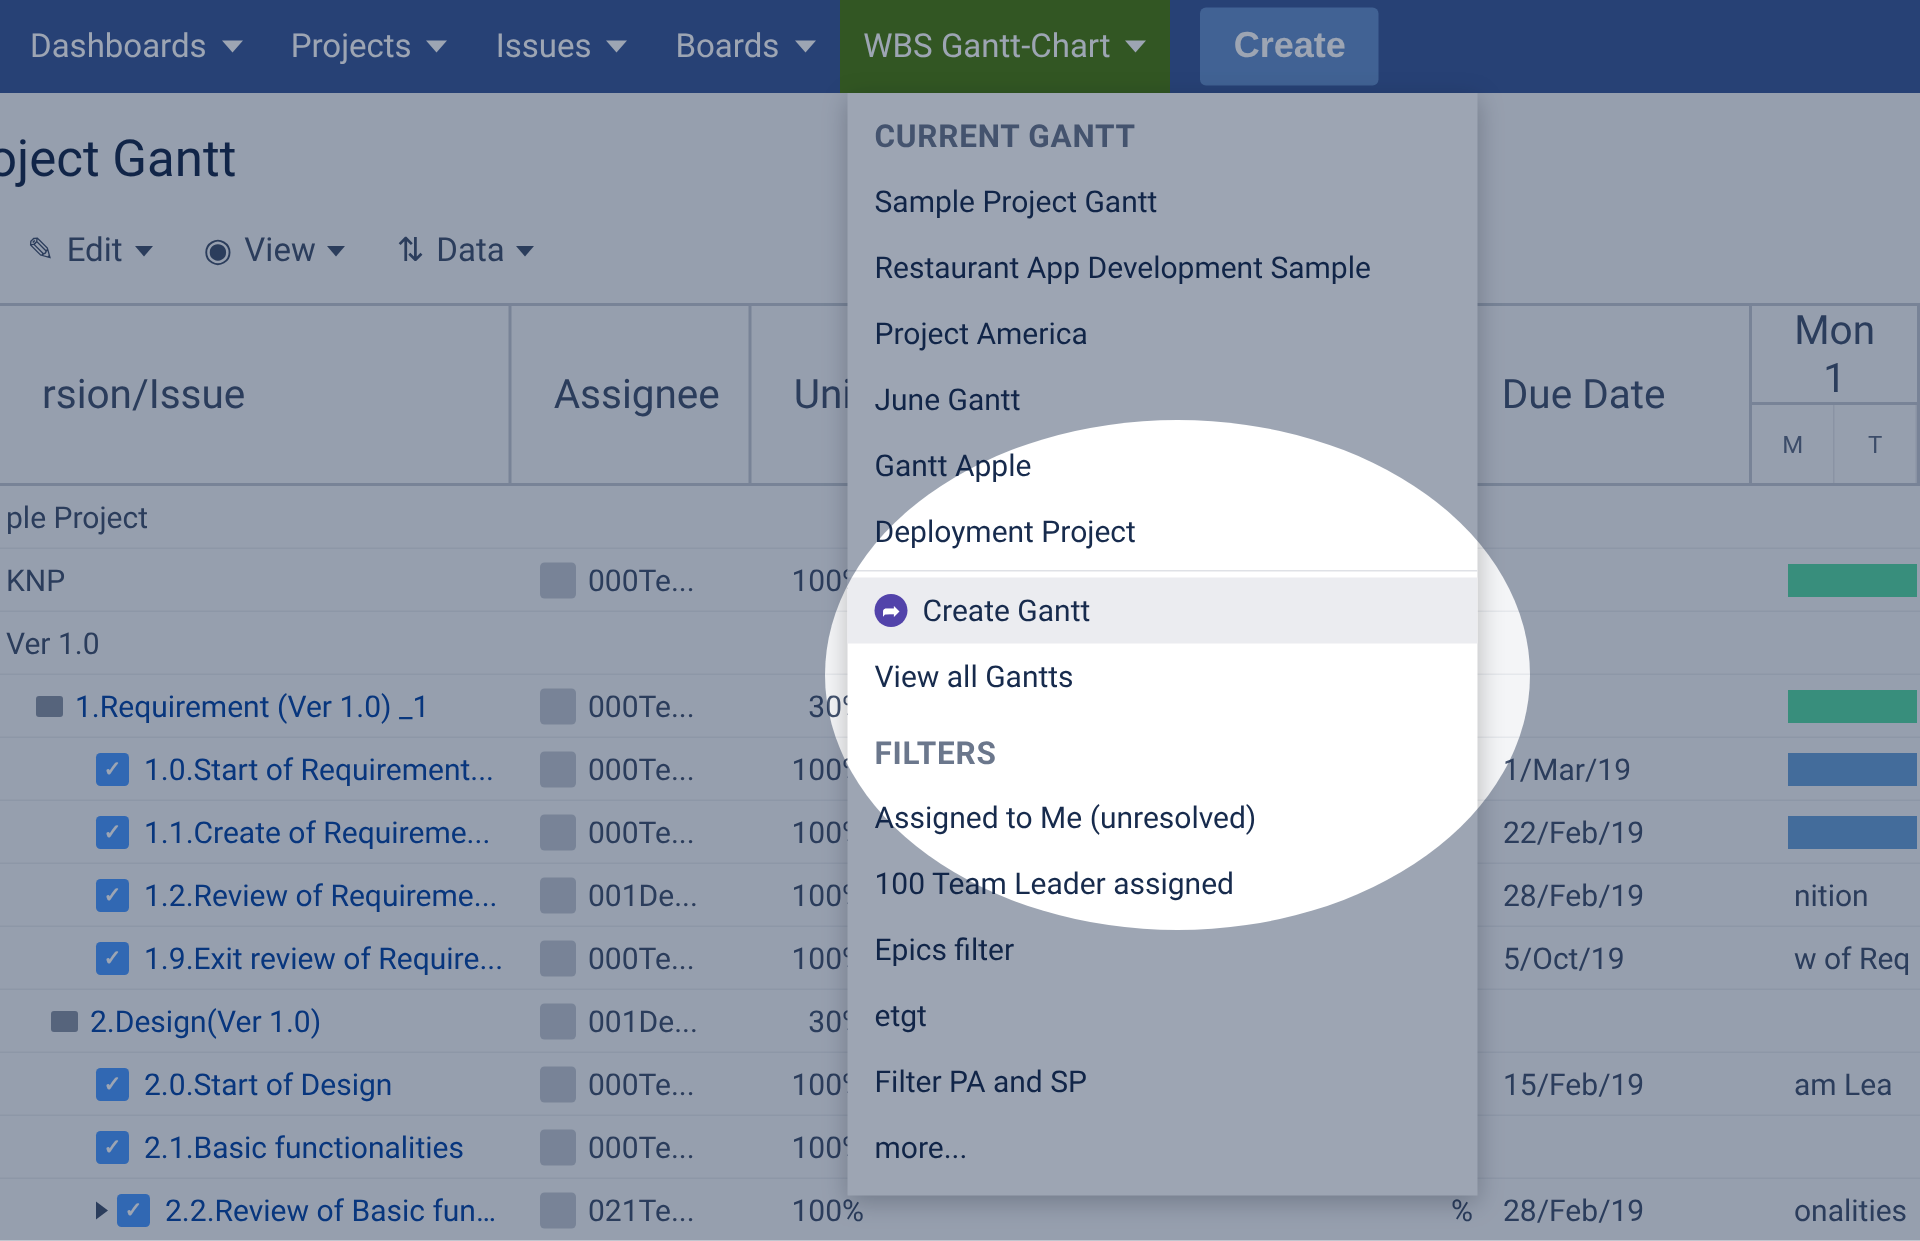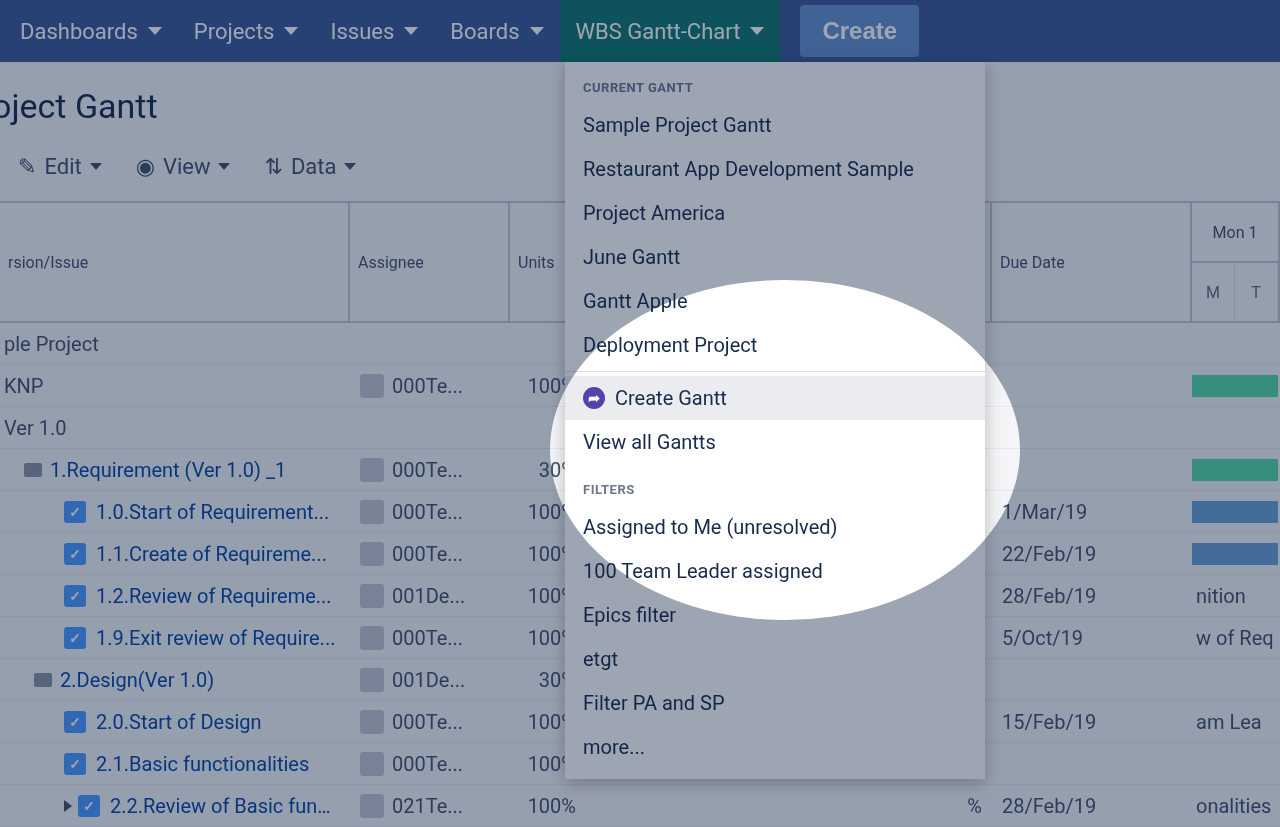--- a/index.html
+++ b/index.html
@@ -23,21 +23,21 @@
   color: #fff;
   padding: 0 16px;
   height: 62px;
   display: flex;
   align-items: center;
   font-size: 22px;
   cursor: pointer;
   gap: 10px;
 }
 .nav-item.active {
-  background: #0f766e;
+  background: #4d7c0f;
 }
 .chevron-down {
   display: inline-block;
   width: 0;
   height: 0;
   border-left: 7px solid transparent;
   border-right: 7px solid transparent;
   border-top: 8px solid #fff;
 }
 .create-btn {
@@ -97,23 +97,24 @@
 .col.issue { width: 350px; }
 .col.assignee { width: 160px; }
 .col.units { width: 90px; }
 .col.progress { width: 392px; }
 .col.due { width: 200px; }
 .col.cal { flex: 1; }
 .hcell {
   flex: 1;
   display: flex;
   align-items: center;
-  padding: 0 8px;
-  font-size: 16px;
+  padding: 0 28px;
+  font-size: 27px;
   color: #42526e;
+  text-align: center;
 }
 .cal-top { border-bottom: 2px solid #c1c7d0; flex:1; justify-content:center;}
 .cal-bot { display:flex; flex:1;}
 .cal-day { flex:1; display:flex; align-items:center; justify-content:center; border-right:1px solid #dfe1e6; font-size:16px; color:#5e6c84;}
 
 .row {
   display: flex;
   height: 42px;
   align-items: center;
   border-bottom: 1px solid #e5e8ec;
@@ -170,21 +171,21 @@
   position:absolute;
   top:62px;
   left:565px;
   width:420px;
   background:#fff;
   box-shadow:0 4px 16px rgba(0,0,0,0.25);
   z-index:10;
   padding-bottom:10px;
 }
 .dd-section-label {
-  font-size:13px;
+  font-size:21px;
   font-weight:700;
   letter-spacing:0.5px;
   color:#6b778c;
   padding:18px 18px 8px;
 }
 .dd-item {
   font-size:20px;
   color:#172b4d;
   padding:10px 18px;
   cursor:pointer;

